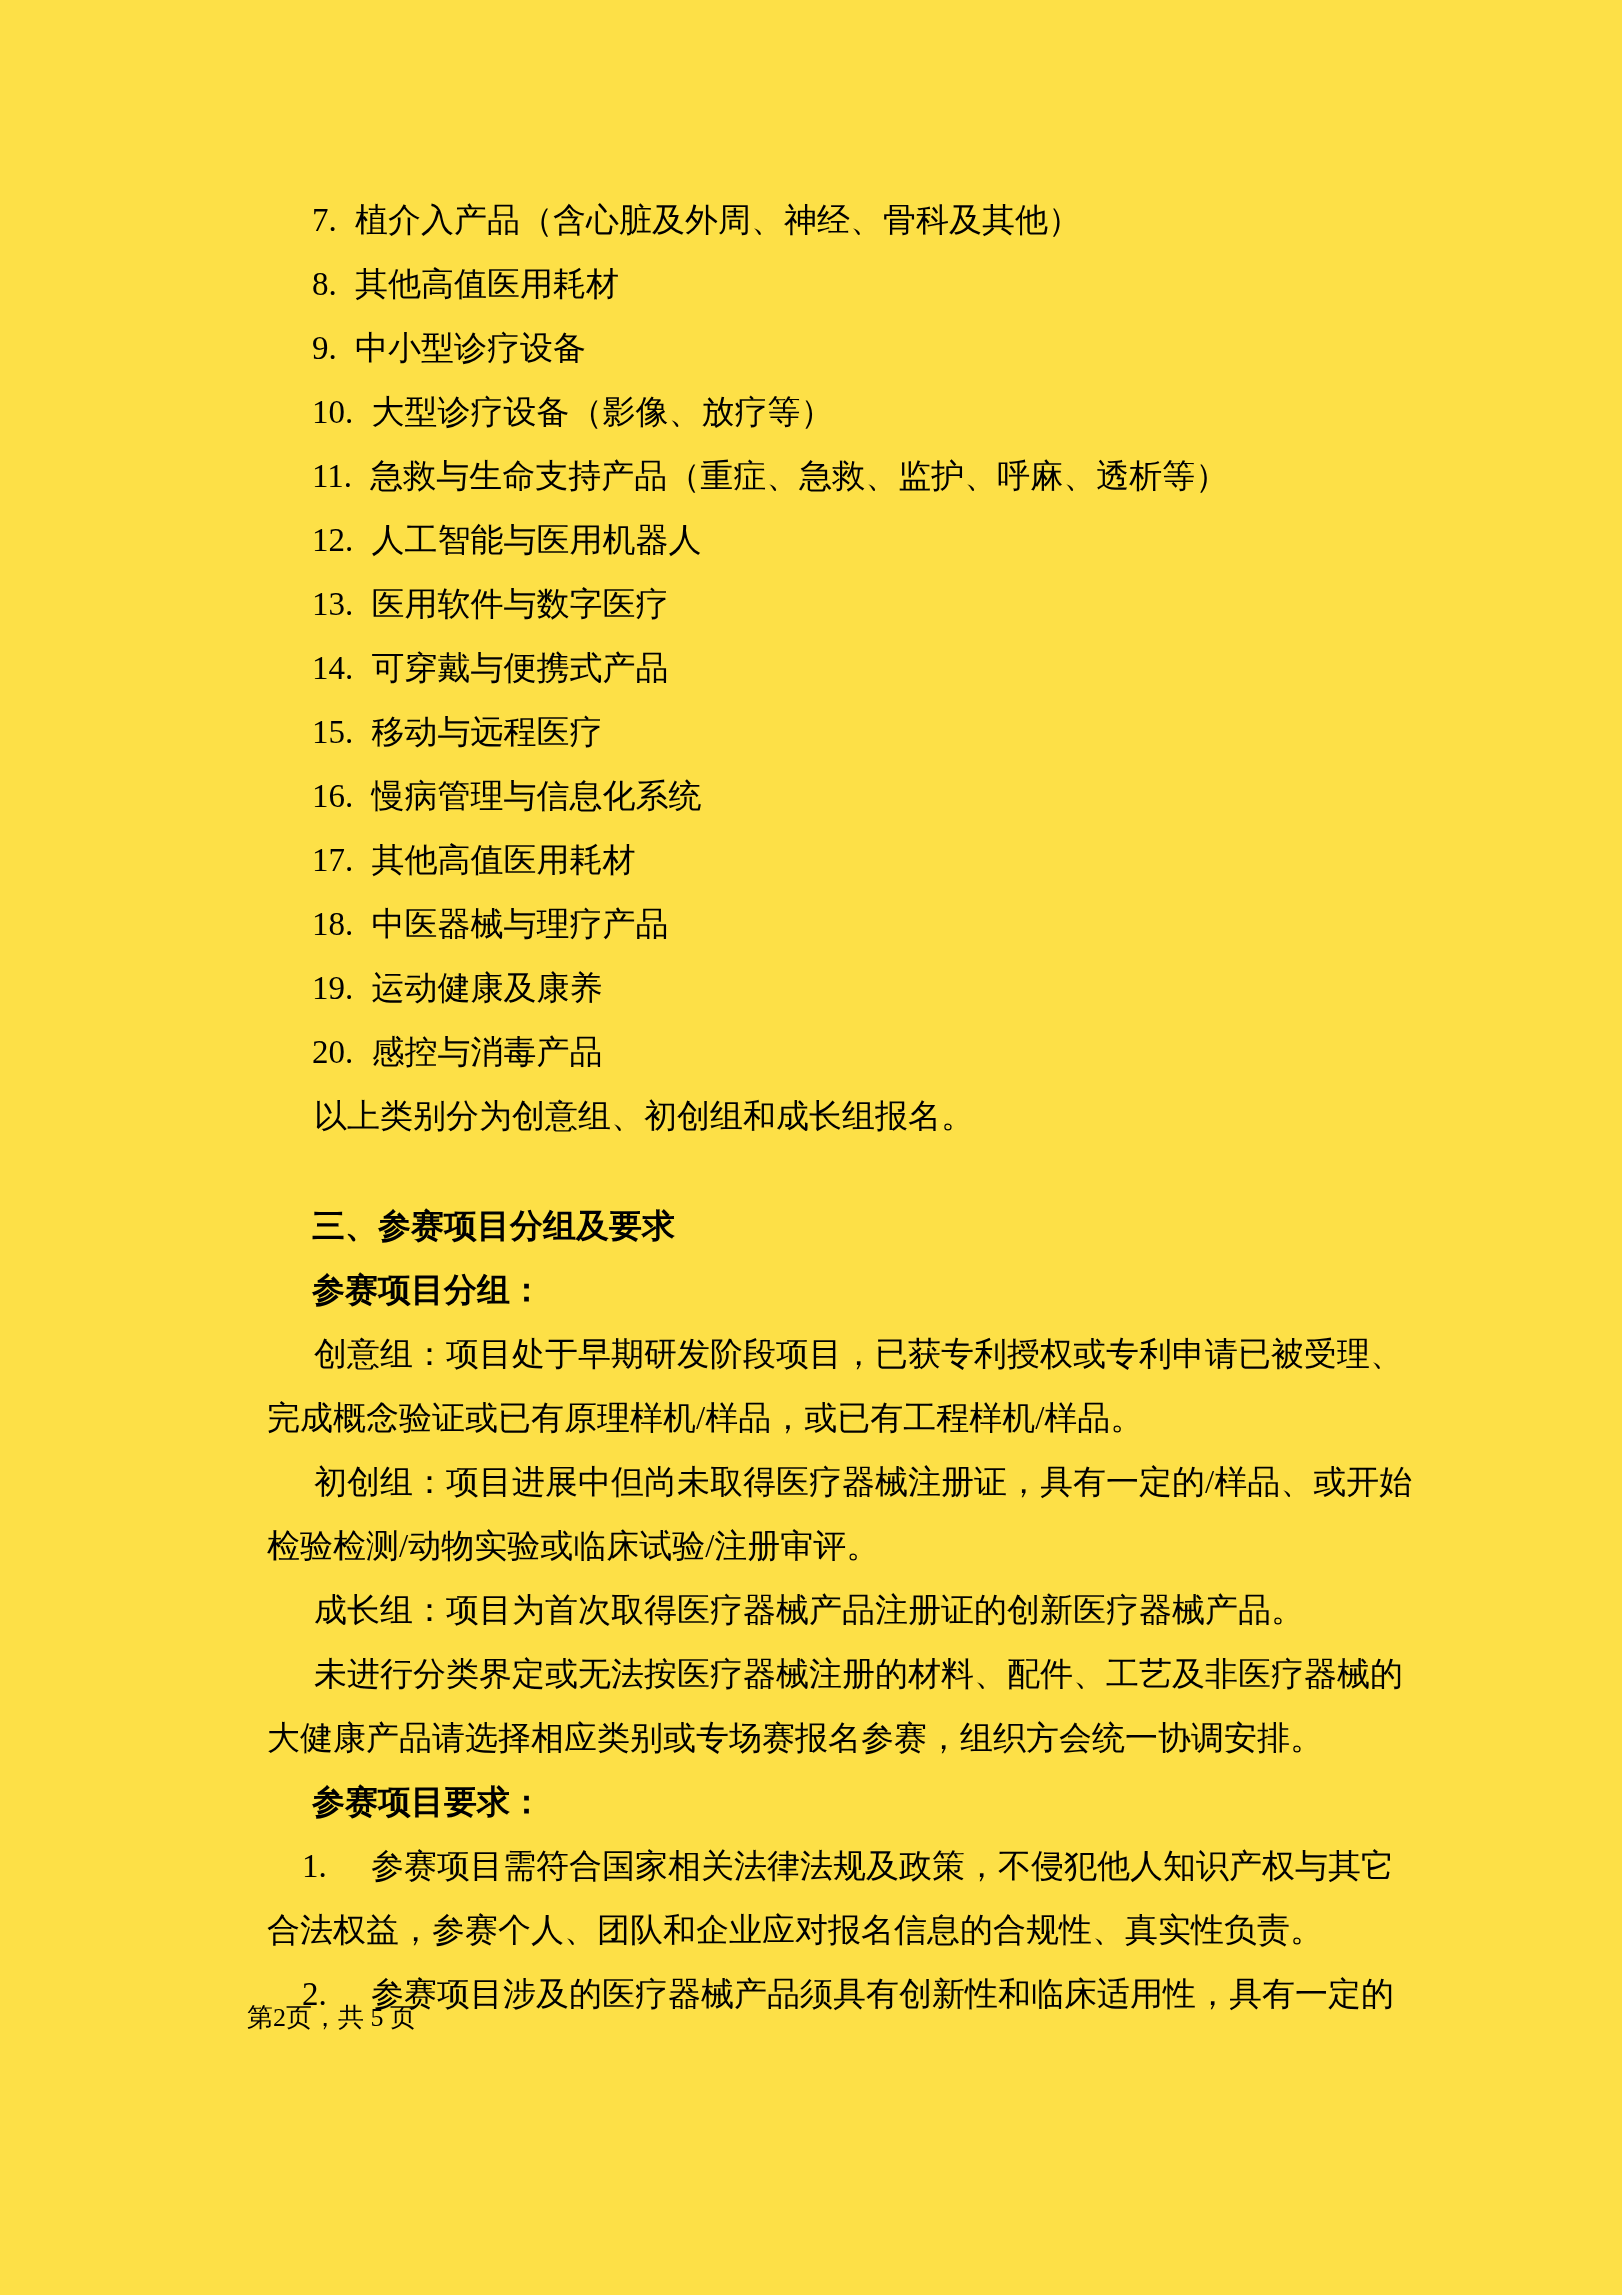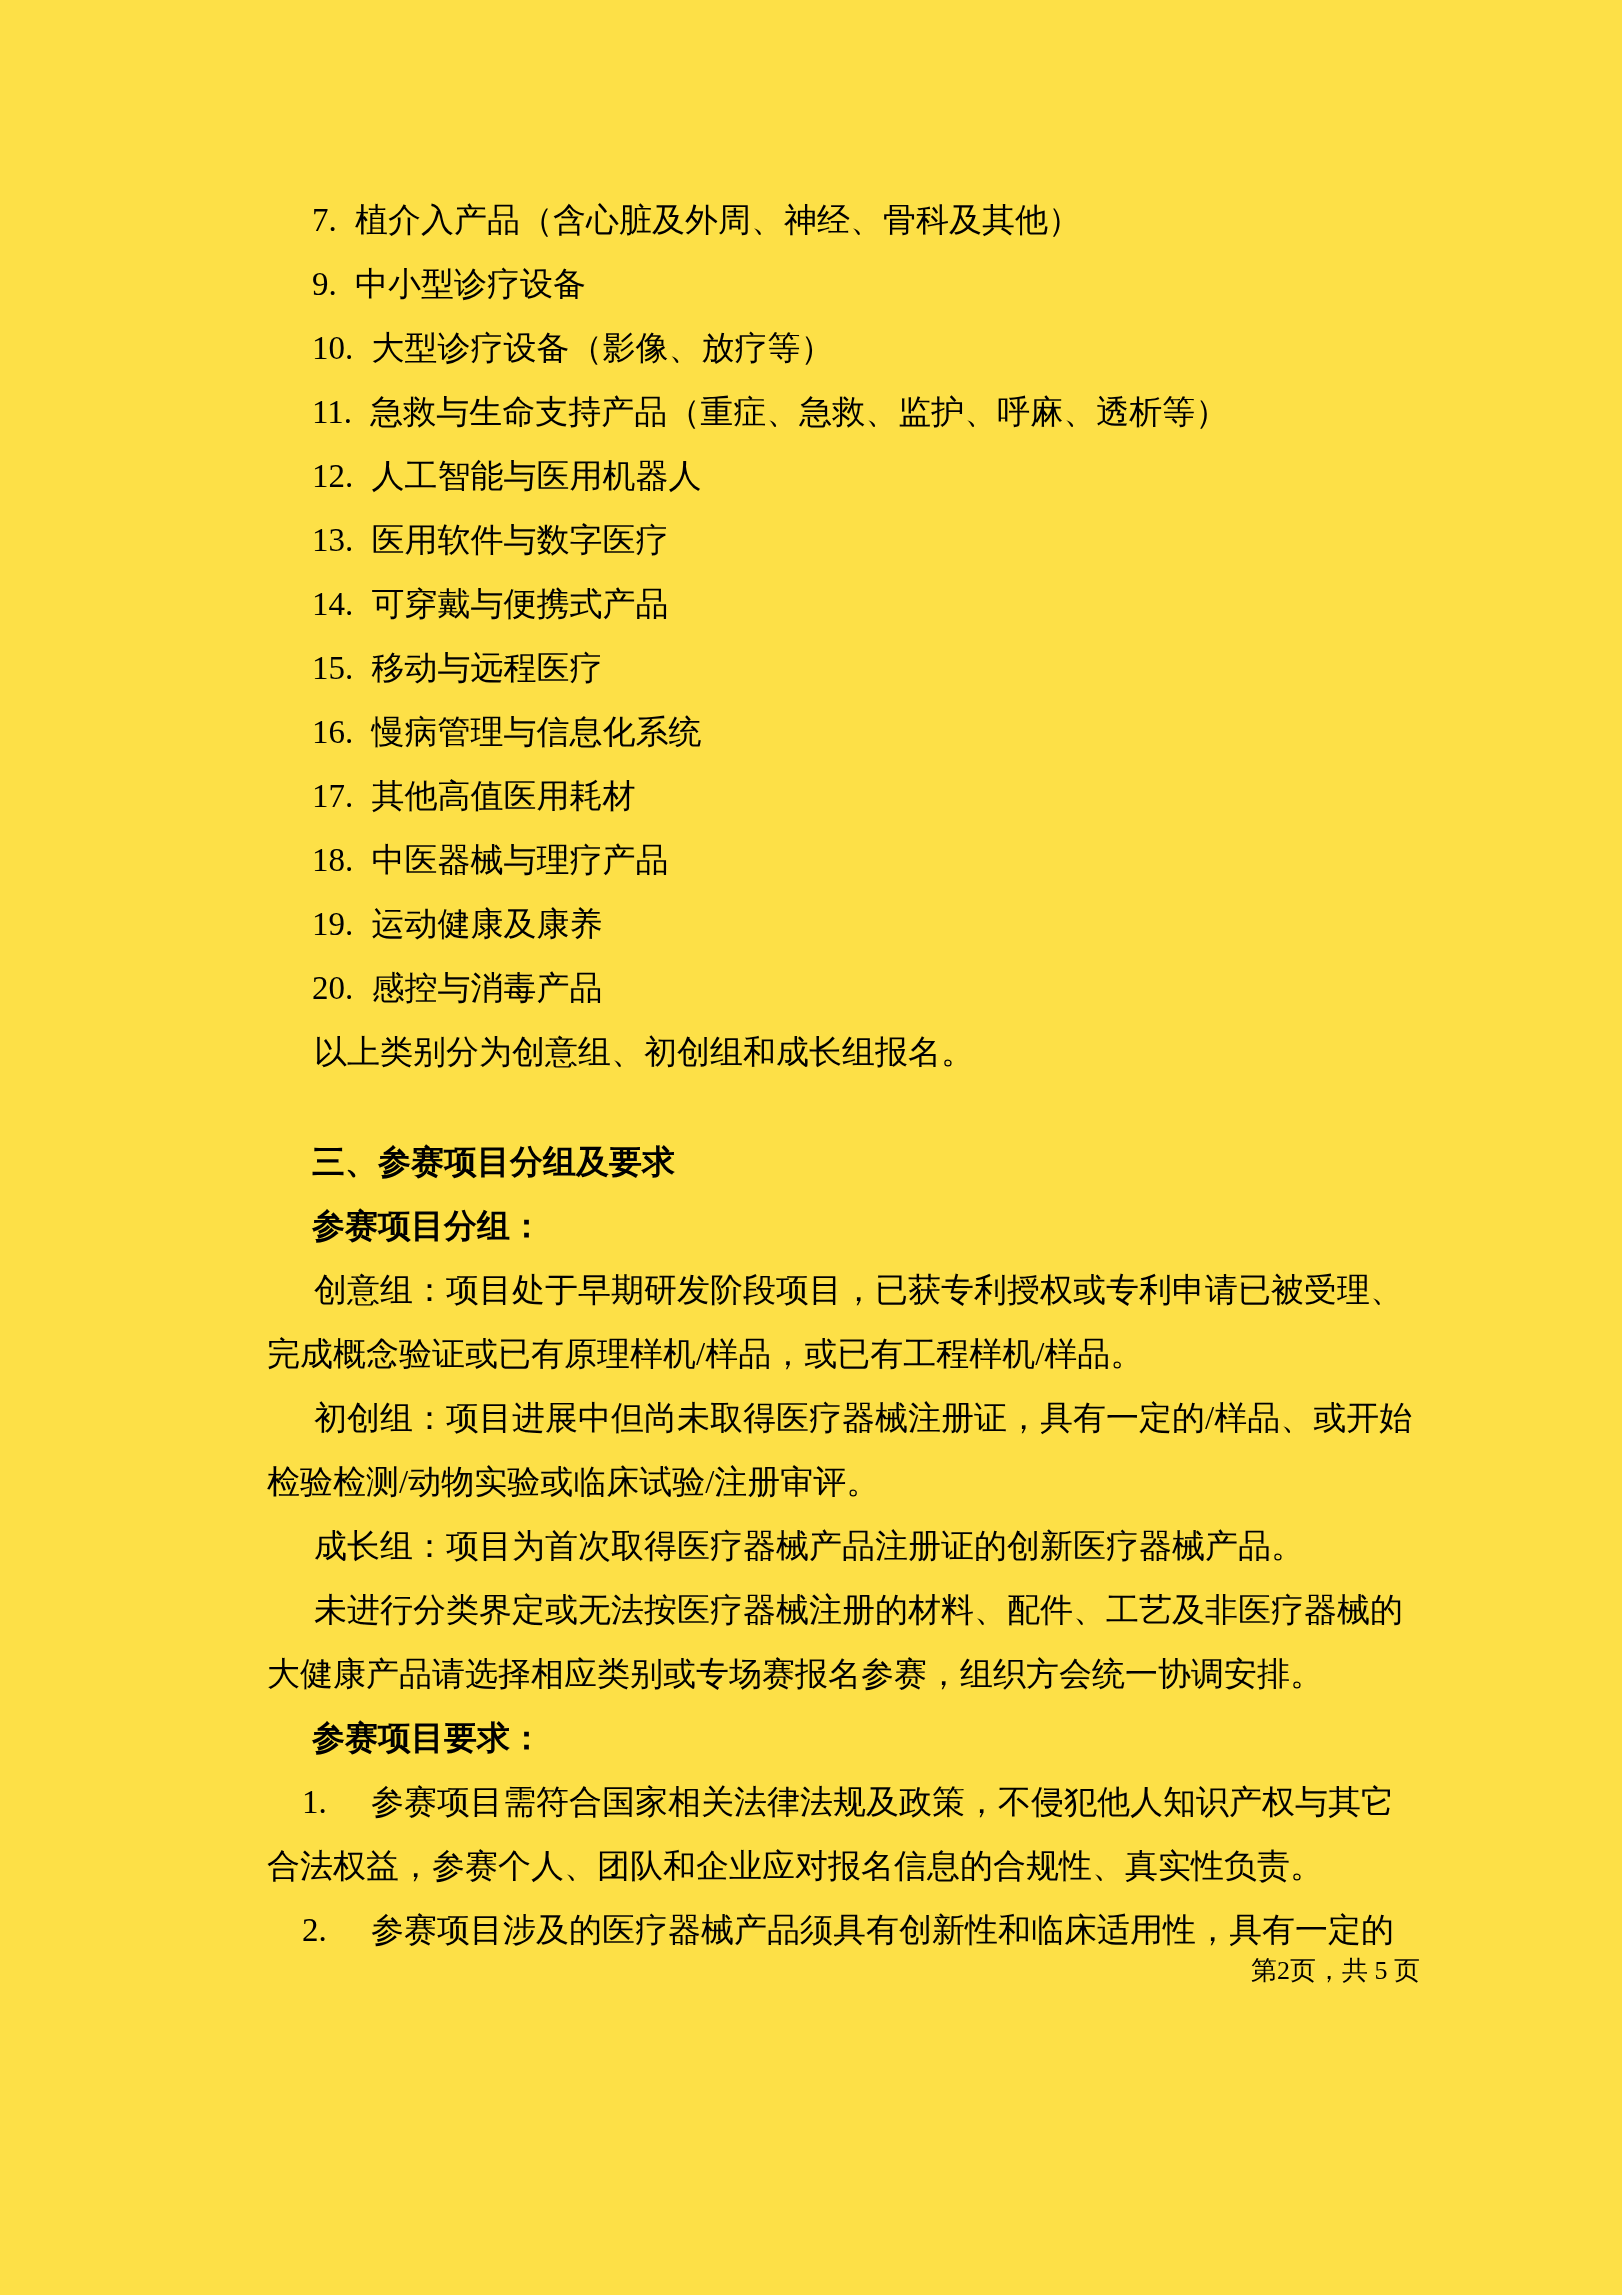--- a/index.html
+++ b/index.html
@@ -58,35 +58,36 @@
     padding-left: 65px;
     font-family: Liberation Serif, serif;
     font-weight: bold;
   }
   .gap {
     height: 46px;
   }
   .footer {
     position: absolute;
     left: 247px;
-    top: 1953px;
+    top: 2000px;
     width: 1173px;
     height: 35px;
     line-height: 35px;
-    text-align: right;
+    text-align: left;
     font-size: 26px;
     font-family: "Liberation Serif", "DejaVu Serif", serif;
   }
 </style>
 </head>
 <body>
 
 <div class="page">
   <div class="content" id="content">
       <div class="line list-item"><span class="num">7.</span><span>植介入产品（含心脏及外周、神经、骨科及其他）</span></div>
+      <div class="line list-item"><span class="num">8.</span><span>其他高值医用耗材</span></div>
       <div class="line list-item"><span class="num">9.</span><span>中小型诊疗设备</span></div>
       <div class="line list-item"><span class="num">10.</span><span>大型诊疗设备（影像、放疗等）</span></div>
       <div class="line list-item"><span class="num">11.</span><span>急救与生命支持产品（重症、急救、监护、呼麻、透析等）</span></div>
       <div class="line list-item"><span class="num">12.</span><span>人工智能与医用机器人</span></div>
       <div class="line list-item"><span class="num">13.</span><span>医用软件与数字医疗</span></div>
       <div class="line list-item"><span class="num">14.</span><span>可穿戴与便携式产品</span></div>
       <div class="line list-item"><span class="num">15.</span><span>移动与远程医疗</span></div>
       <div class="line list-item"><span class="num">16.</span><span>慢病管理与信息化系统</span></div>
       <div class="line list-item"><span class="num">17.</span><span>其他高值医用耗材</span></div>
       <div class="line list-item"><span class="num">18.</span><span>中医器械与理疗产品</span></div>

